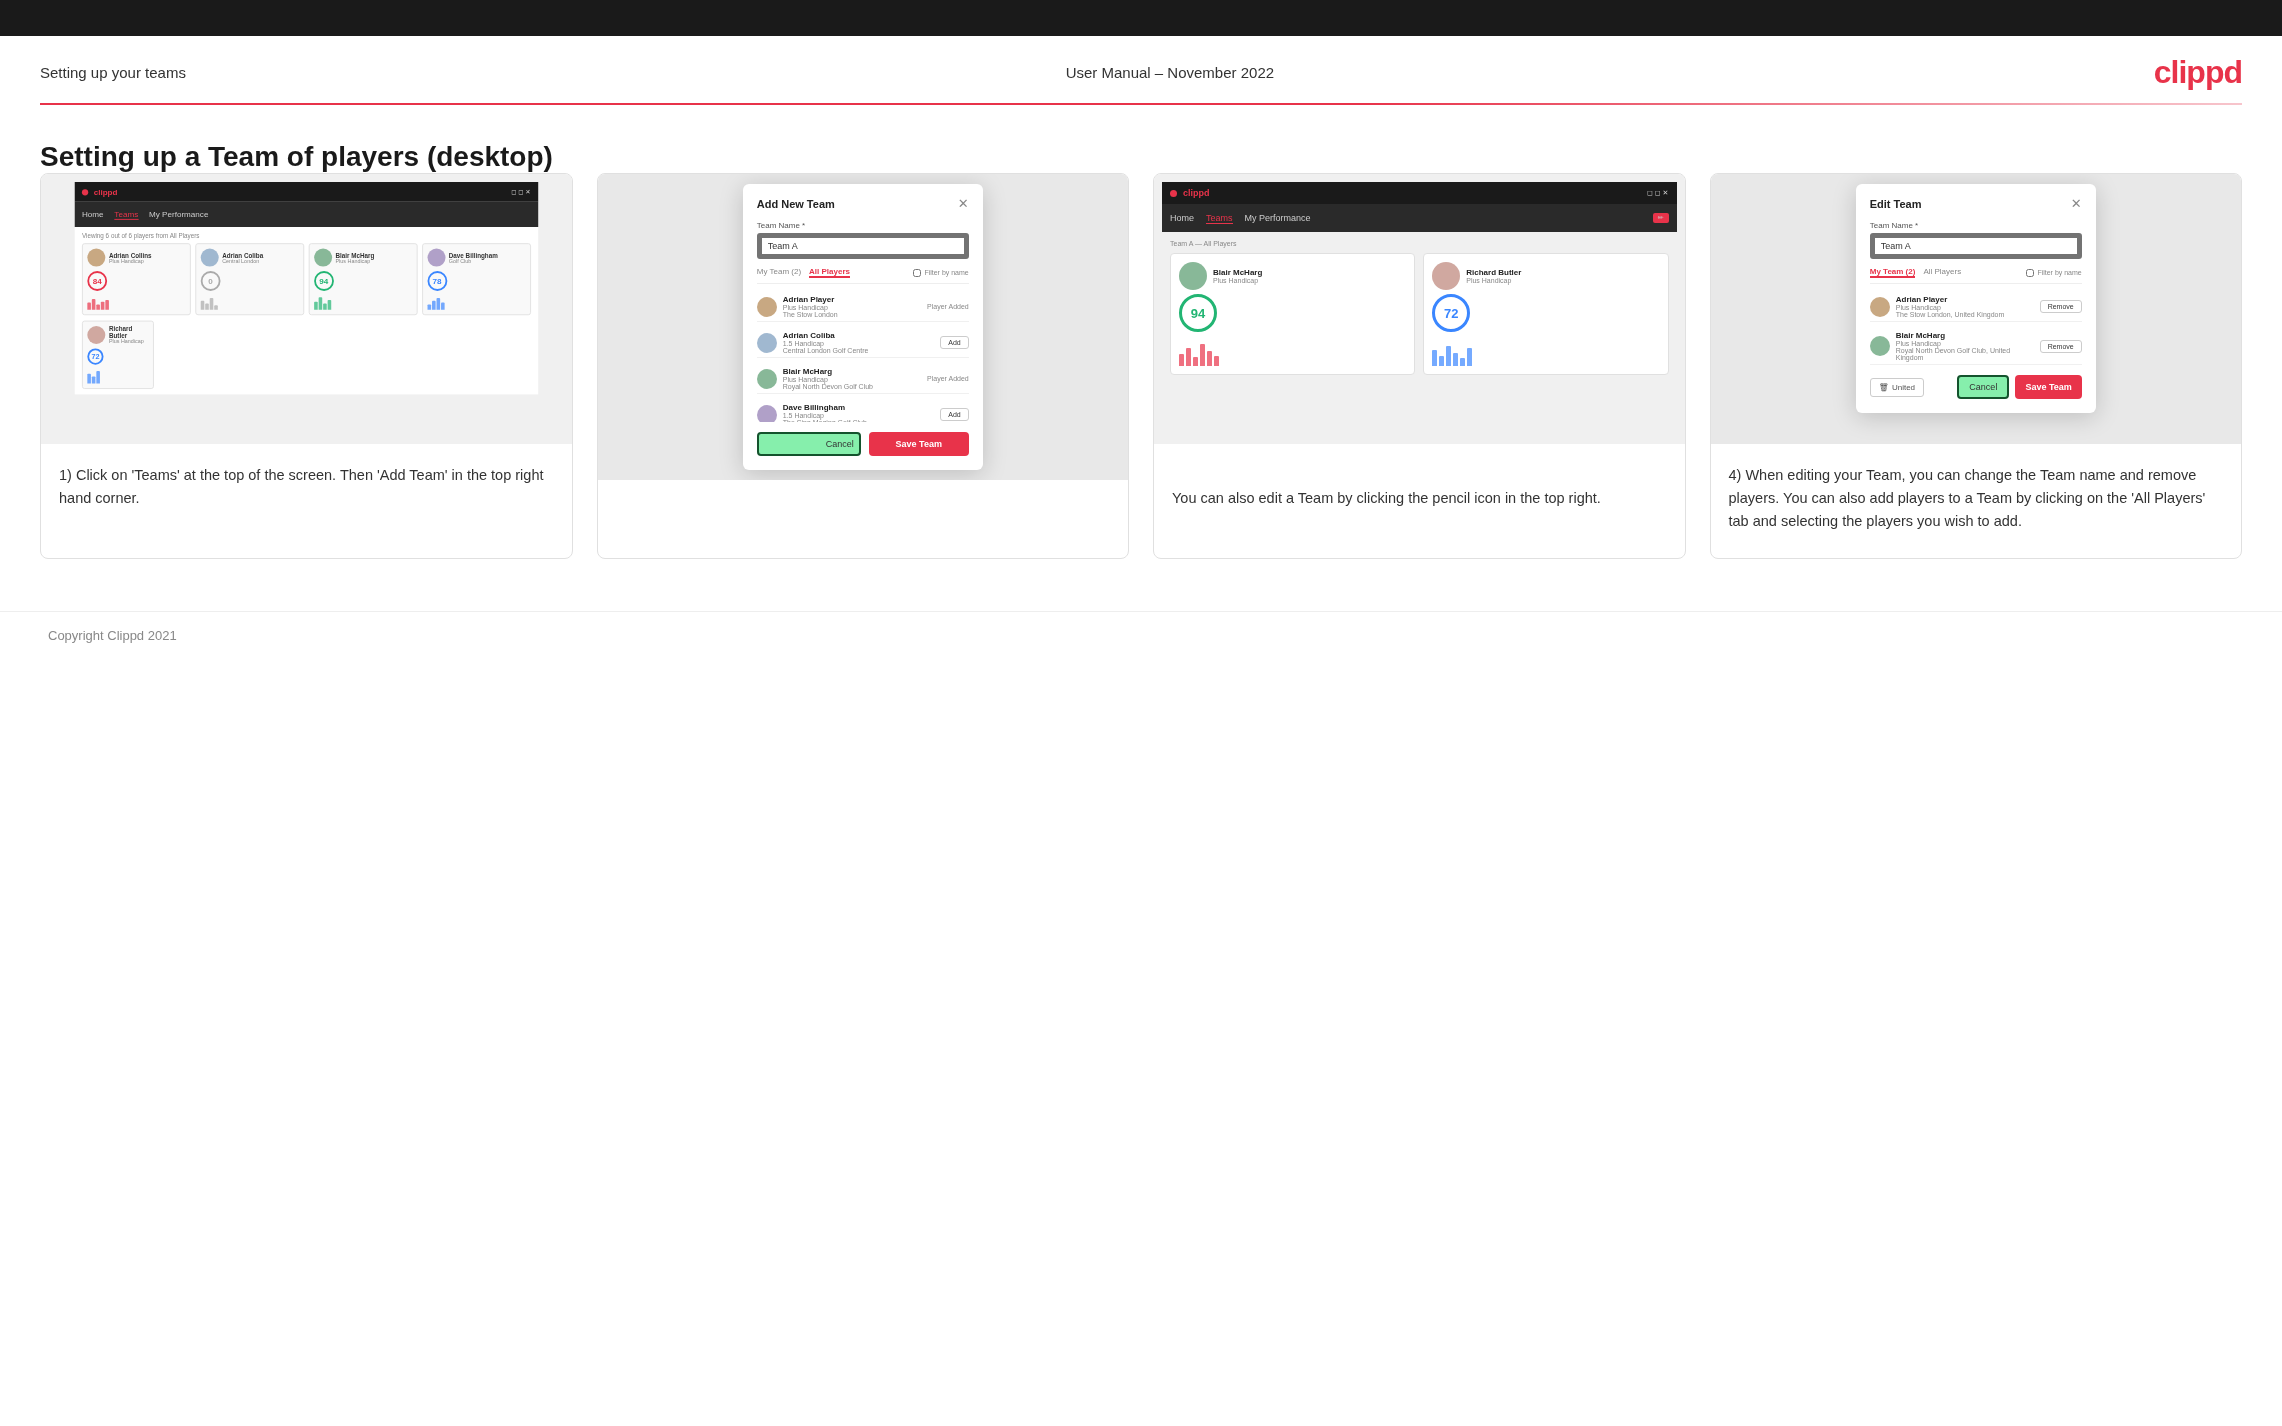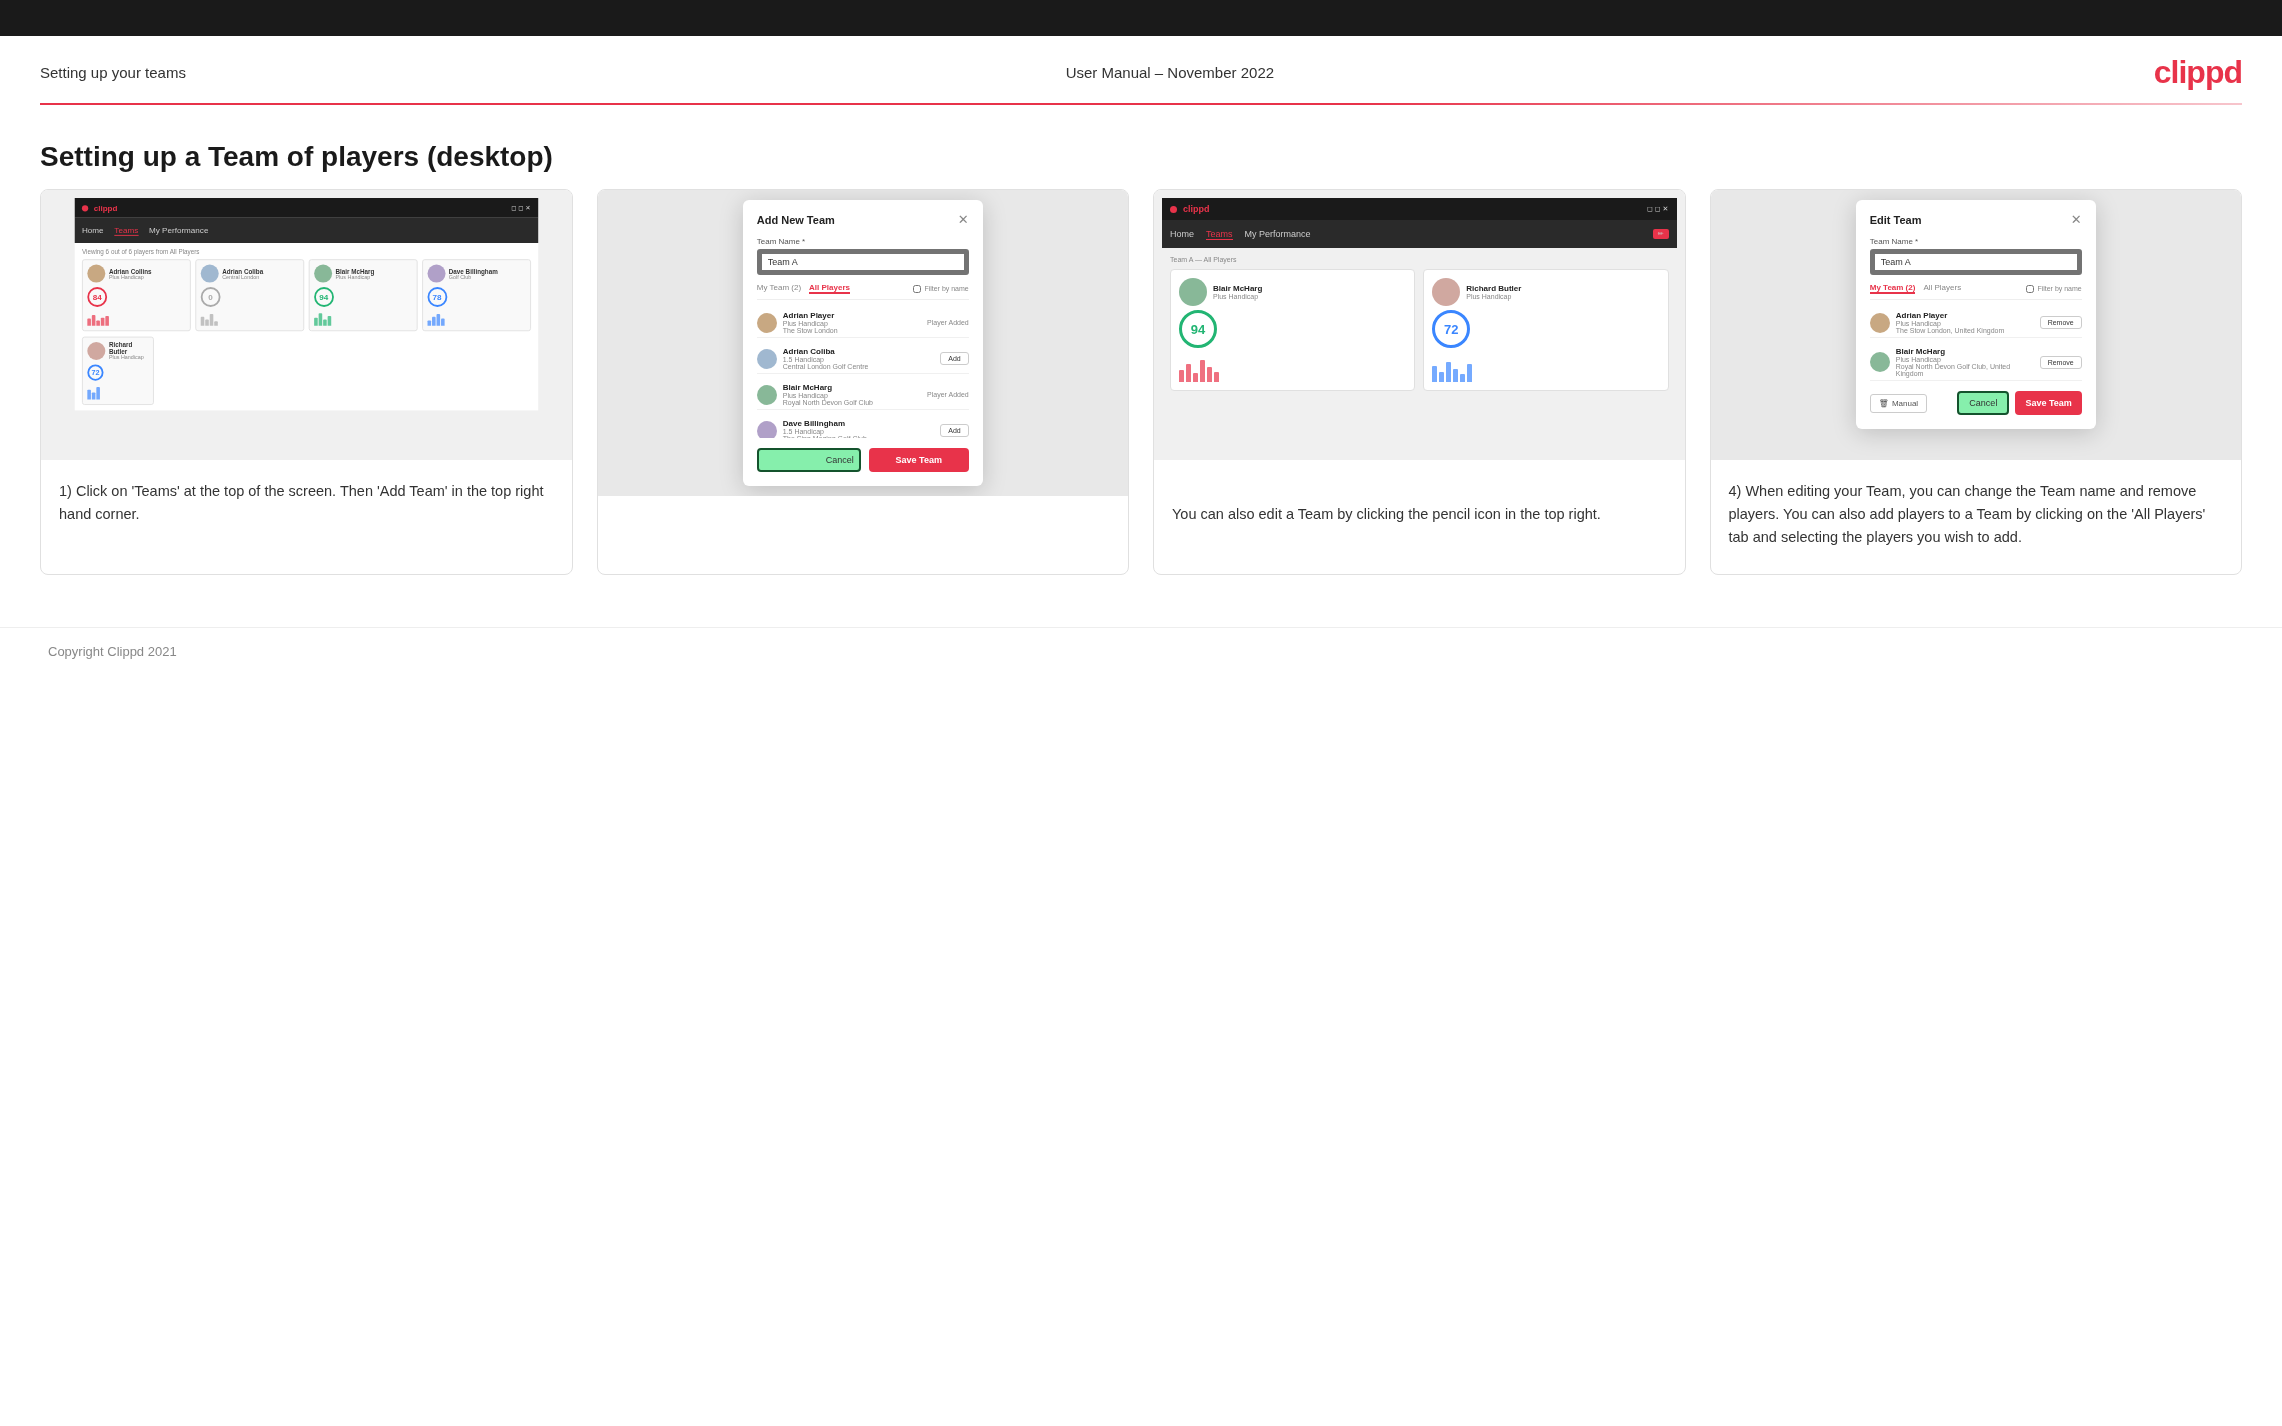--- a/index.html
+++ b/index.html
@@ -48,21 +48,21 @@
 
     
     .page-content {
       padding: 36px 40px 20px 40px;
     }
 
     .page-title {
       font-size: 28px;
       font-weight: 700;
       color: #1a1a1a;
-      margin-bottom: 16px;
+      margin-bottom: 0;
     }
     .page-subtitle {
       font-size: 16px;
       color: #444;
       margin-bottom: 36px;
     }
 
     
     .cards-row {
       display: flex;
@@ -709,21 +709,21 @@
               <div class="mock-player-info">
                 <div class="mock-player-row-name">Blair McHarg</div>
                 <div class="mock-player-row-sub">Plus Handicap<br>Royal North Devon Golf Club, United Kingdom</div>
               </div>
               <button class="mock-remove-btn">Remove</button>
             </div>
           </div>
           <div class="mock-modal-footer" style="justify-content:space-between;align-items:center;">
             <button class="mock-delete-btn">
               <span>🗑</span>
-              <span>Manual</span>
+              <span>United</span>
             </button>
             <div style="display:flex;gap:6px;">
               <button class="mock-cancel-btn" style="flex:none;padding:5px 10px;">Cancel</button>
               <button class="mock-save-btn" style="flex:none;padding:5px 10px;">Save Team</button>
             </div>
           </div>
         </div>
       </div>
       <div class="card-description">
         <span>4) When editing your Team, you can change the Team name and remove players. You can also add players to a Team by clicking on the 'All Players' tab and selecting the players you wish to add.</span>

